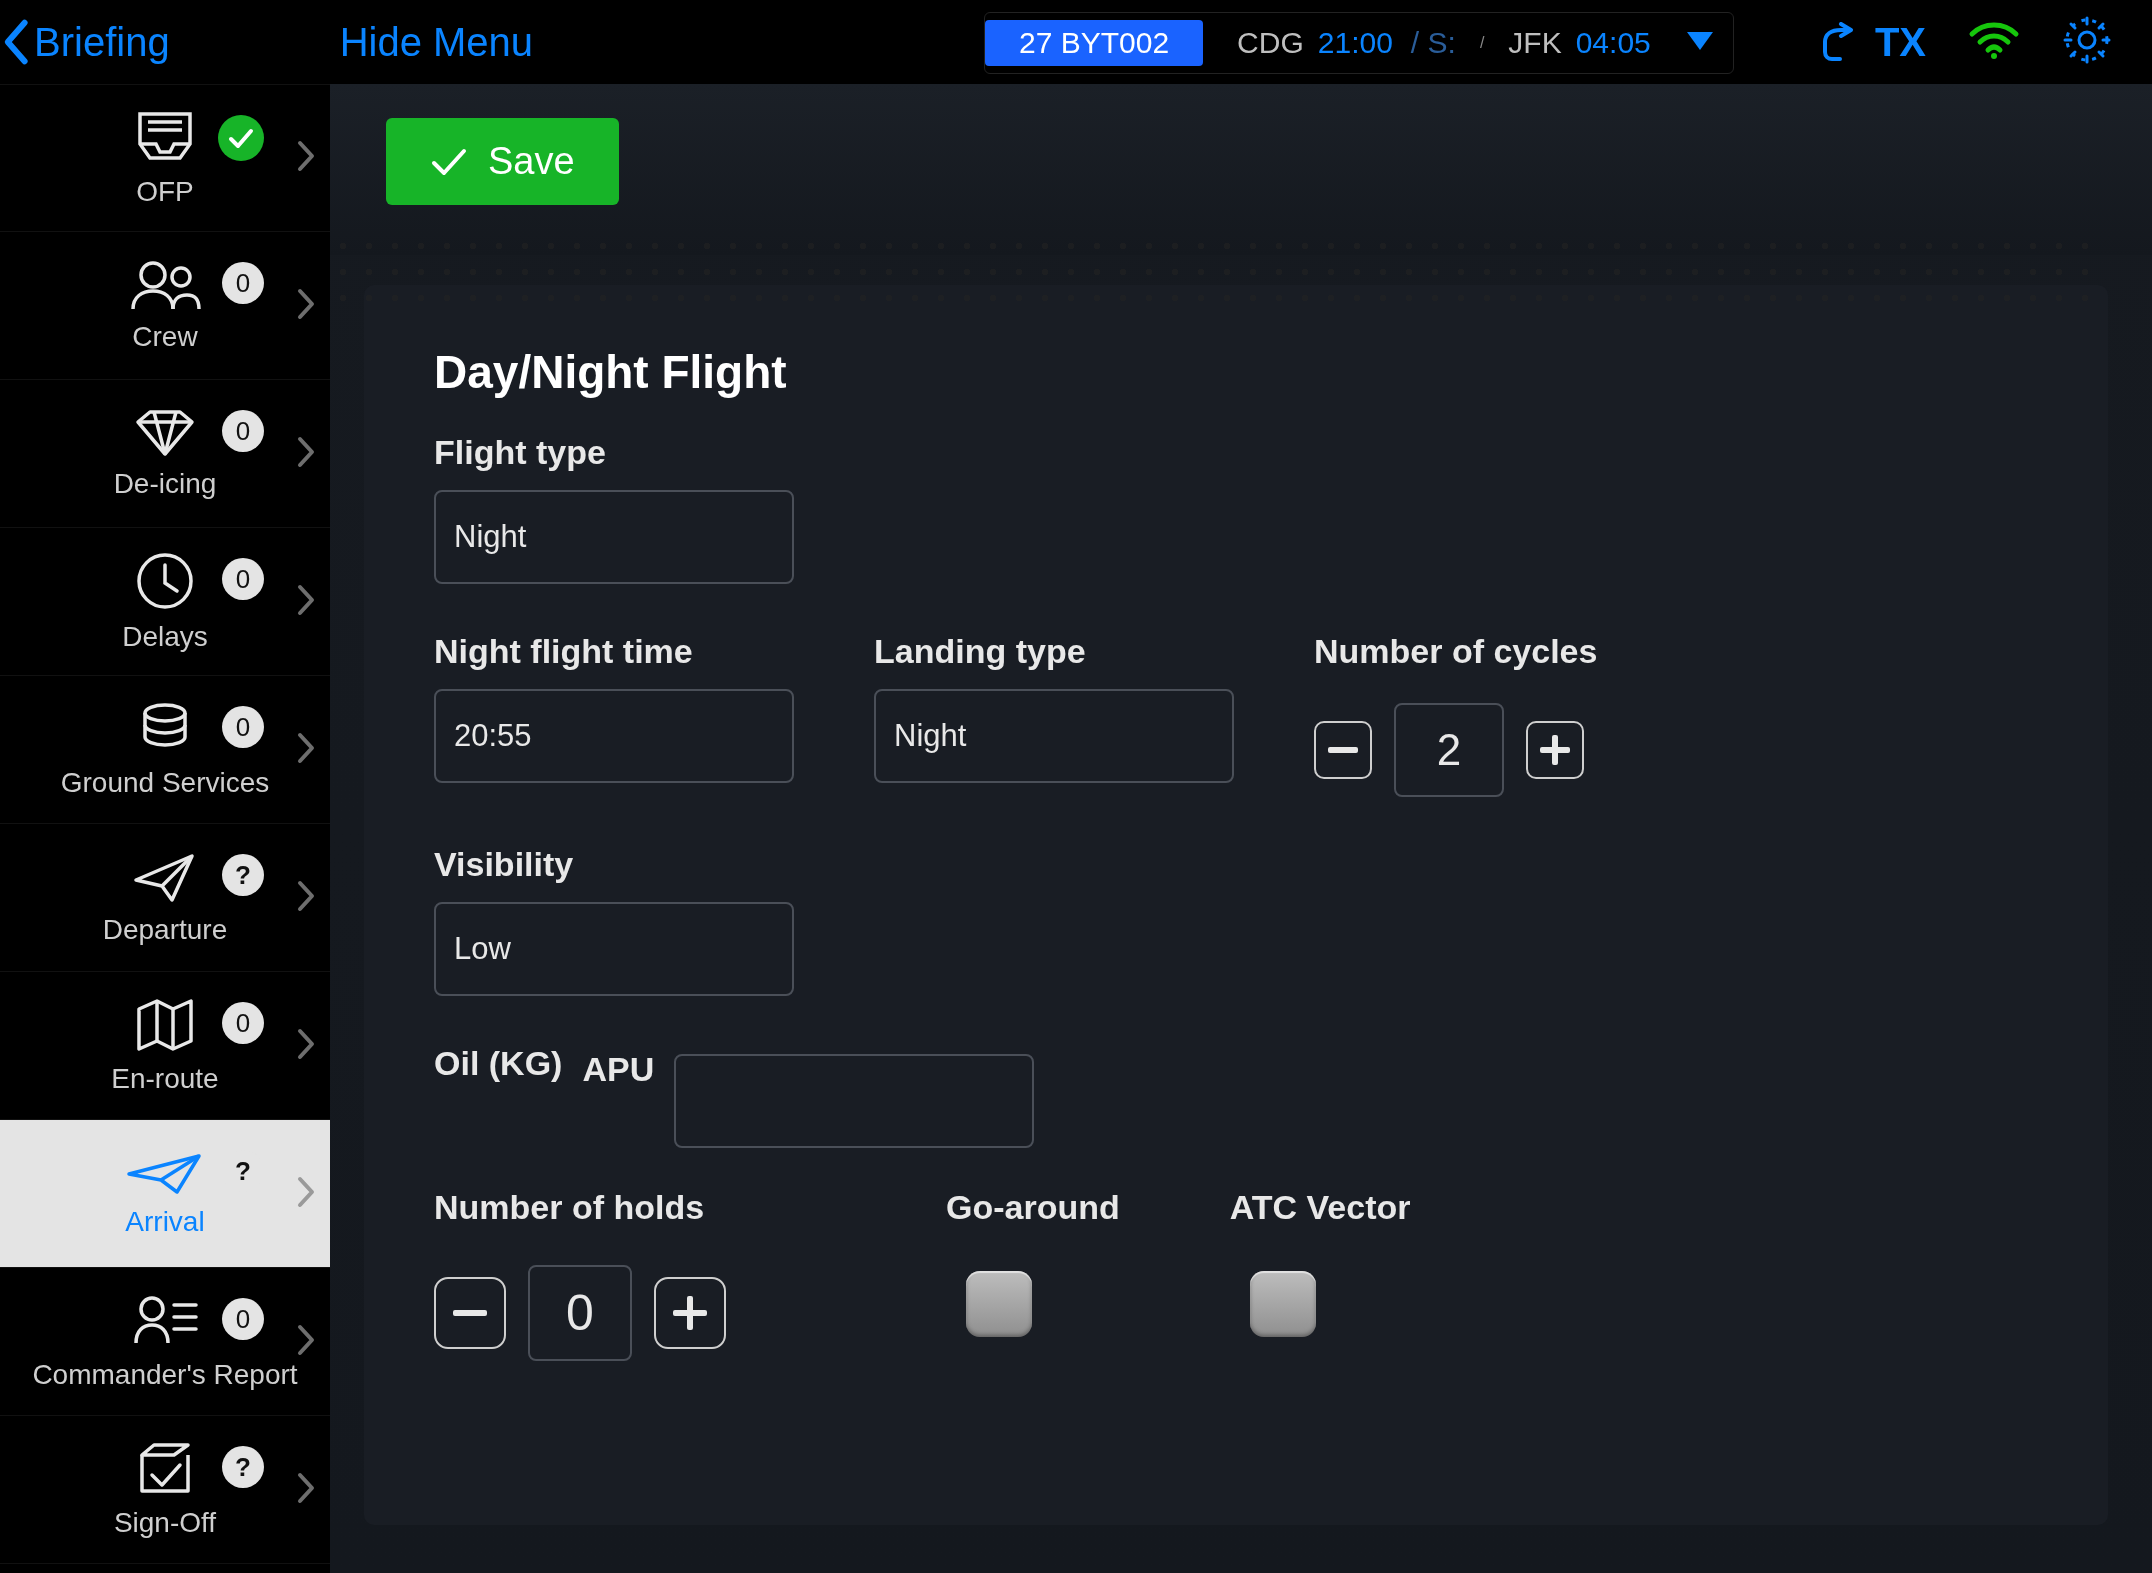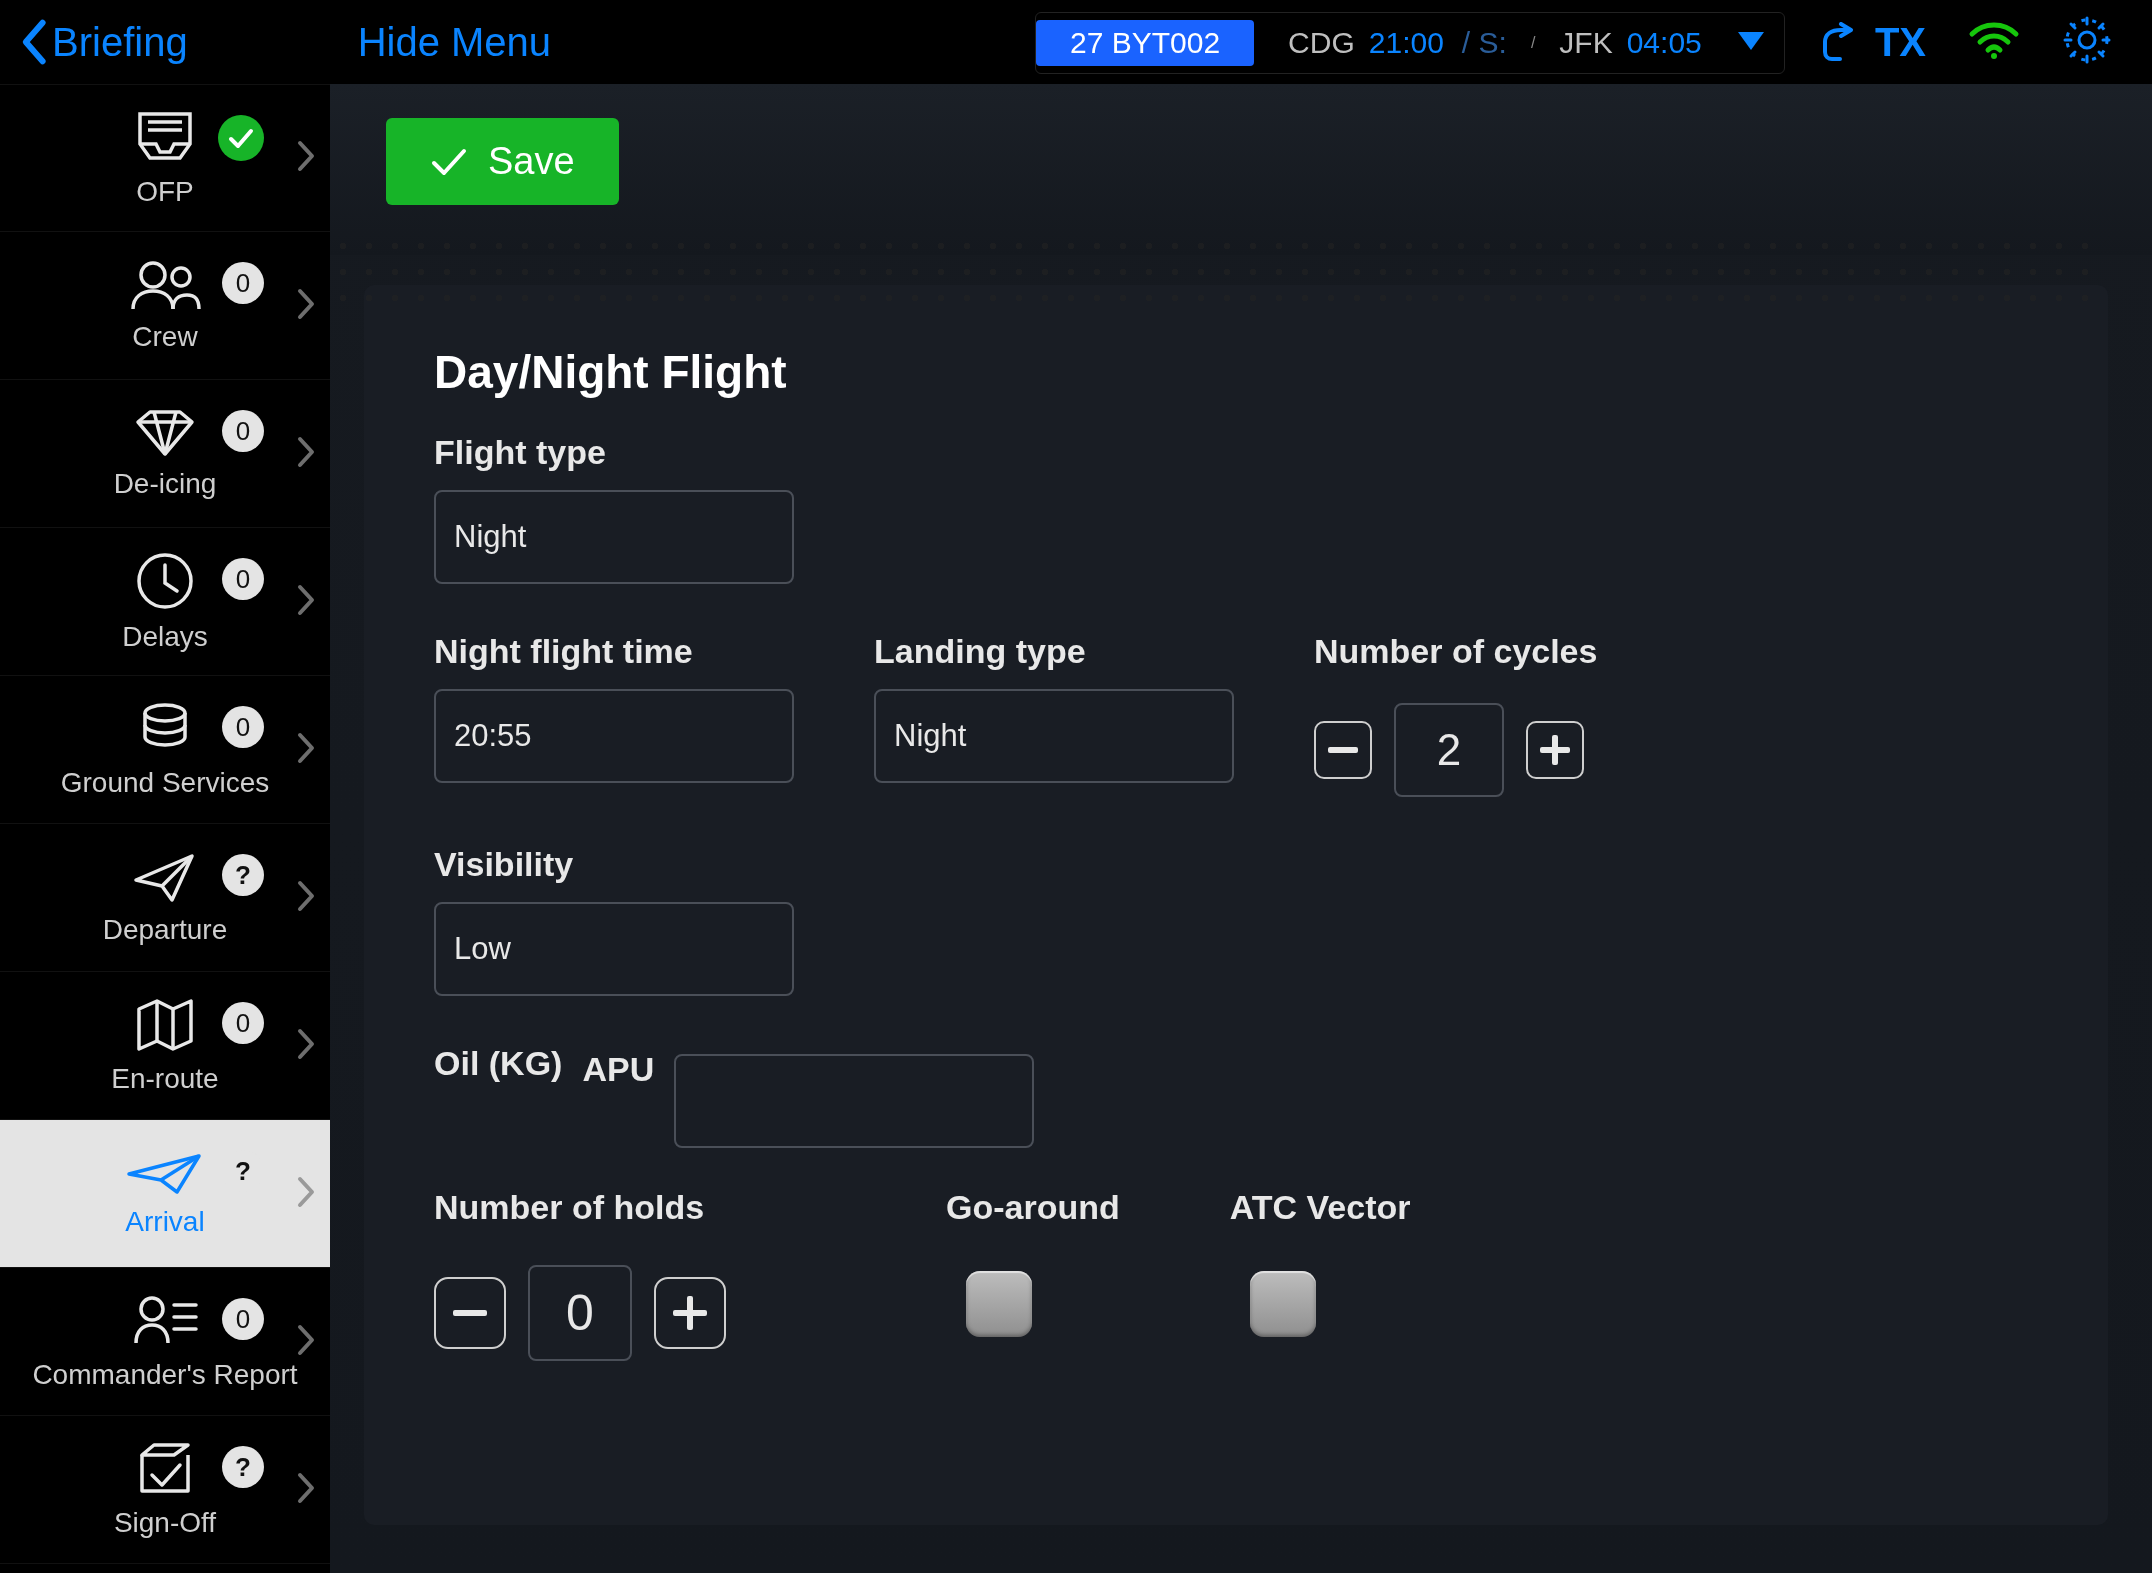--- a/index.html
+++ b/index.html
@@ -1,24 +1,24 @@
 <!DOCTYPE html>
 <html><head>
 <meta charset="utf-8">
 <style>
   * { box-sizing: border-box; margin: 0; padding: 0; }
   html, body { width: 2152px; height: 1573px; background: #000; font-family: -apple-system, "Helvetica Neue", Arial, sans-serif; color: #fff; overflow: hidden; }
 
   
   .topbar { position: relative; width: 100%; height: 84px; background: #000; display: flex; align-items: center; }
-  .back-btn { display: flex; align-items: center; color: #0a84ff; font-size: 40px; padding-left: 18px; cursor: pointer; }
+  .back-btn { display: flex; align-items: center; color: #0a84ff; font-size: 40px; cursor: pointer; }
   .back-chevron { width: 30px; height: 48px; margin-right: 4px; }
   .hide-menu { color: #0a84ff; font-size: 40px; margin-left: 170px; cursor: pointer; }
 
-  .flight-strip { position: absolute; left: 1035px; top: 12px; height: 62px; display: flex; align-items: center; background: #000; border: 1px solid #222; border-radius: 6px; }
+  .flight-strip { position: absolute; left: 984px; top: 12px; height: 62px; display: flex; align-items: center; background: #000; border: 1px solid #222; border-radius: 6px; }
   .flight-pill { background: #1a63ff; color: #fff; font-size: 30px; font-weight: 400; padding: 6px 34px; border-radius: 4px; margin-right: 28px; }
   .flight-seg { font-size: 30px; padding: 0 6px; }
   .flight-code { color: #bfbfbf; }
   .flight-time { color: #0a84ff; margin-left: 2px; }
   .flight-dim  { color: #2a5d99; margin-left: 6px; }
   .flight-sep  { color: #888; margin: 0 18px; }
   .caret-down { margin-left: 28px; margin-right: 18px; color:#0a84ff; cursor:pointer; }
 
   .topbar-icons { position: absolute; right: 40px; top: 0; height: 84px; display: flex; align-items: center; gap: 42px; }
   .tx { display:flex; align-items:center; color:#0a84ff; font-size:40px; font-weight:600; cursor:pointer; }

